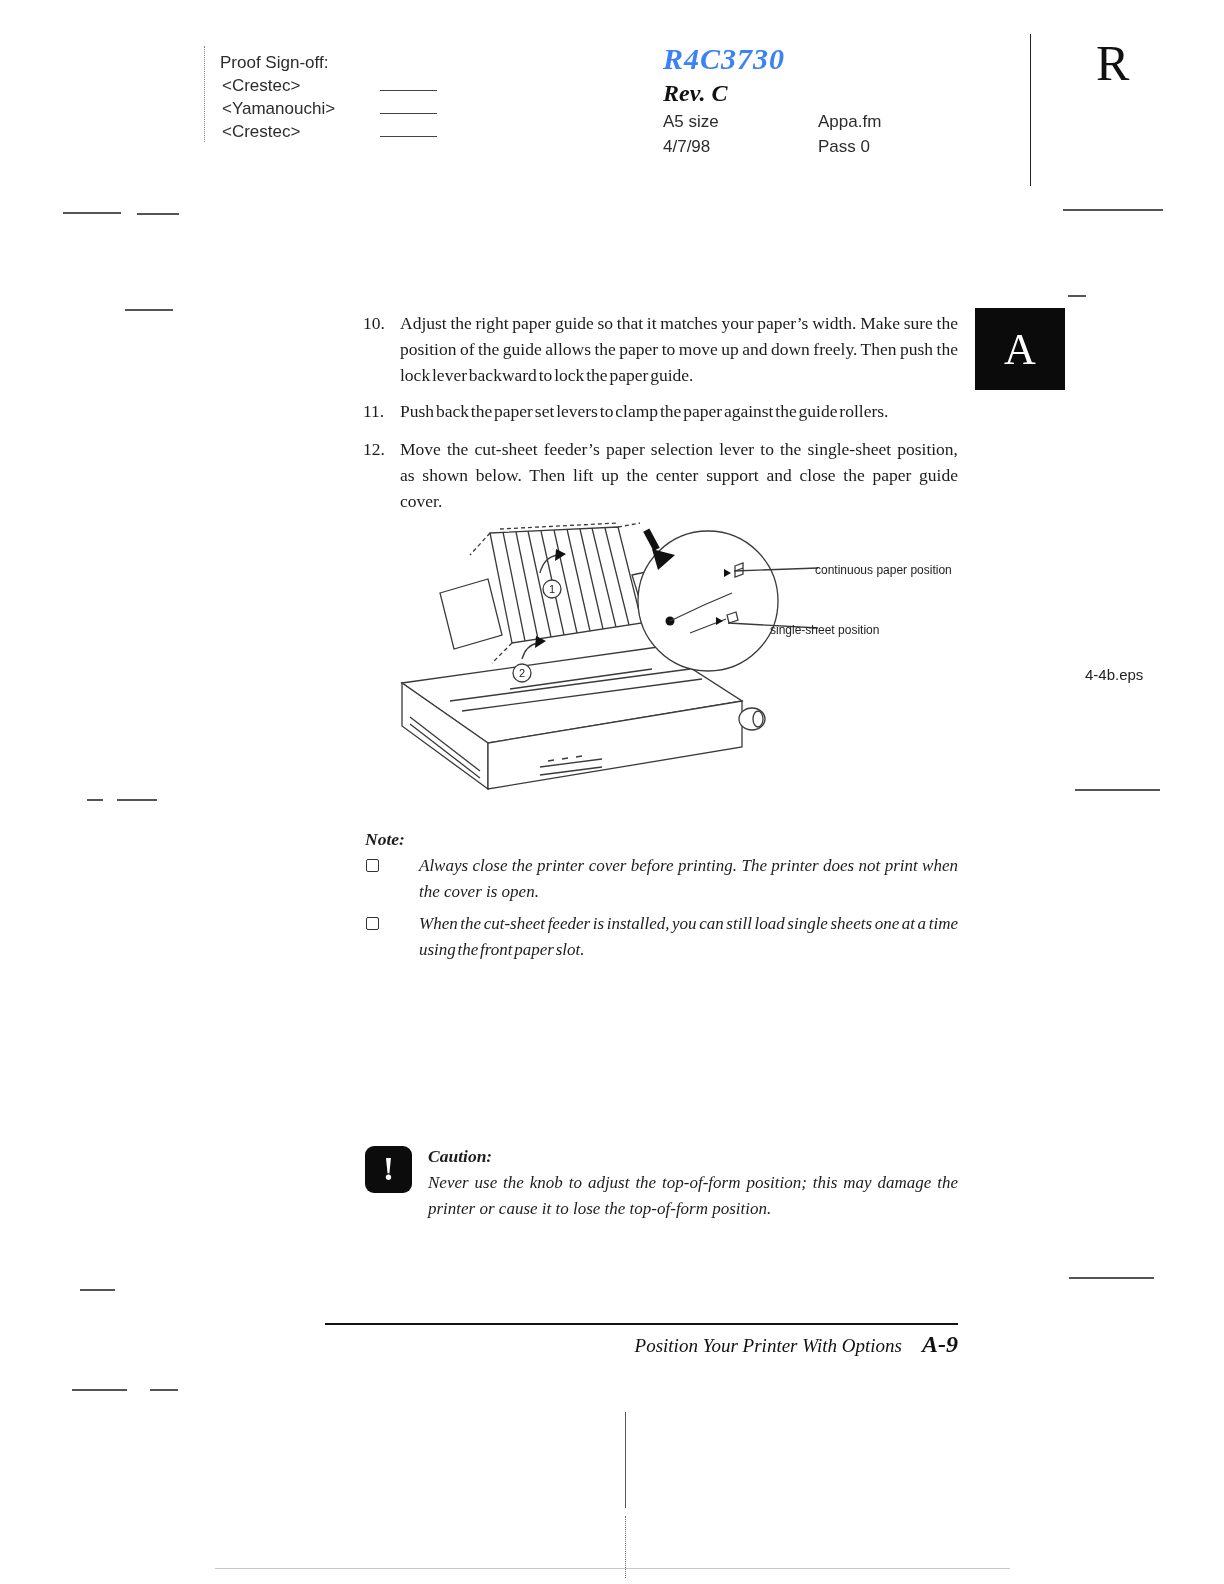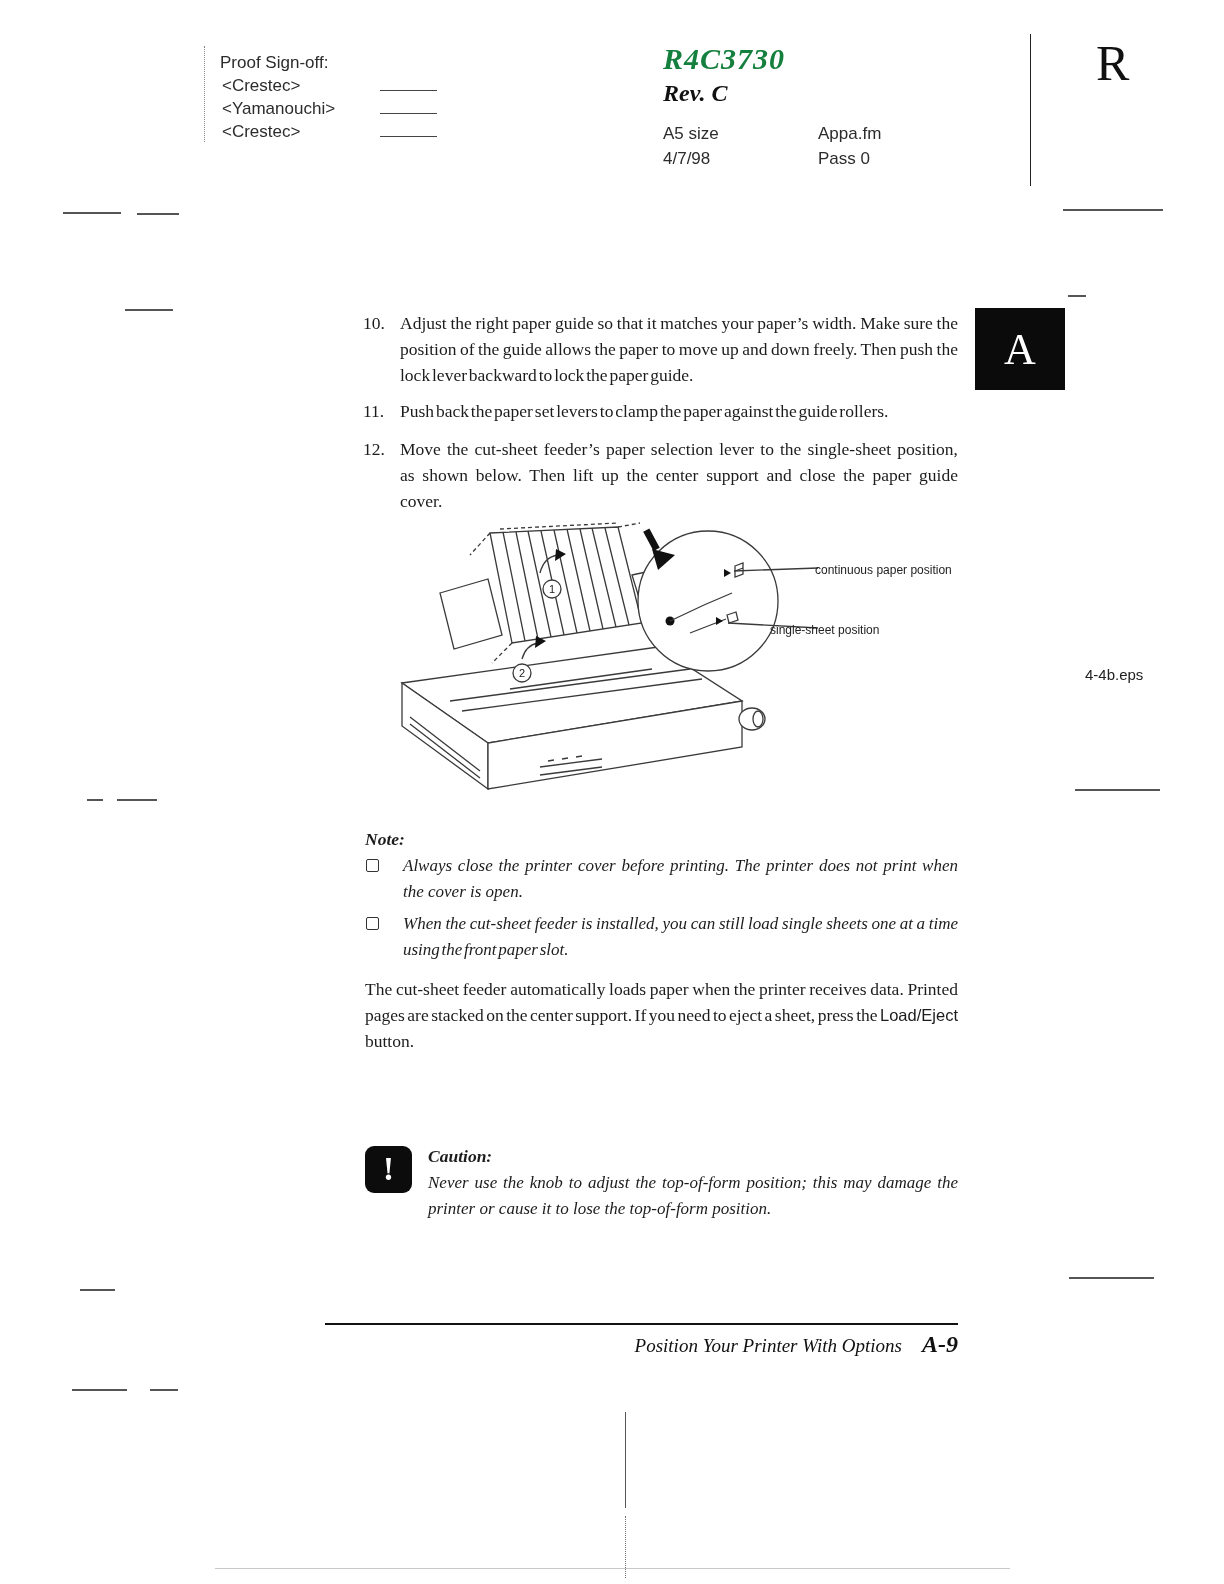--- a/index.html
+++ b/index.html
@@ -9,23 +9,23 @@
     background:#ffffff; overflow:hidden;
     font-family:"Liberation Serif", serif; color:#1c1c1c;
   }
   .sans { font-family:"Liberation Sans", sans-serif; }
 
   
   .proof-rule { position:absolute; left:204px; top:46px; height:96px; border-left:1px dotted #888; }
   .proof-title { position:absolute; left:220px; top:53px; font-size:17px; color:#2c2c2c; }
   .proof-row { position:absolute; left:222px; font-size:17px; color:#2c2c2c; }
   .sig-line { position:absolute; left:380px; width:57px; height:0; border-top:1.5px solid #444; }
-  .doc-code { position:absolute; left:663px; top:42px; font-size:30px; font-weight:bold; font-style:italic; letter-spacing:1px; color:#15803d; }
+  .doc-code { position:absolute; left:663px; top:42px; font-size:30px; font-weight:bold; font-style:italic; letter-spacing:1px; color:#3b82f6; }
   .doc-rev  { position:absolute; left:663px; top:80px; font-size:24px; font-weight:bold; font-style:italic; color:#111; }
-  .doc-meta { position:absolute; font-size:17px; color:#2c2c2c;margin-top:12px; }
+  .doc-meta { position:absolute; font-size:17px; color:#2c2c2c; }
   .head-vrule { position:absolute; left:1030px; top:34px; height:152px; border-left:1.5px solid #222; }
   .corner-letter { position:absolute; left:1096px; top:34px; font-size:50px; font-family:"Liberation Serif", serif; color:#111; }
 
   
   .mark { position:absolute; background:#555; height:2px; }
   .vmark { position:absolute; width:0; border-left:1px solid #555; }
   .vmark-dot { position:absolute; width:0; border-left:1px dotted #777; }
 
   
   .tab-a { position:absolute; left:975px; top:308px; width:90px; height:82px; background:#0b0b0b;
@@ -40,21 +40,21 @@
 
   
   .figure-svg { position:absolute; left:390px; top:521px; }
   .fig-label { position:absolute; width:140px; font-size:12px; line-height:20px; color:#222; }
   .eps-name { position:absolute; left:1085px; top:666px; font-size:15px; color:#222; }
 
   
   .note-title { position:absolute; left:365px; top:829px; font-size:17.5px; font-weight:bold; font-style:italic; }
   .note-item { position:absolute; left:366px; width:592px; display:flex; font-size:17px; line-height:26px; font-style:italic; }
   .note-bullet { flex:none; width:13px; height:13px; border:1.8px solid #333; margin-top:6px; margin-right:24px; border-radius:2px; }
-  .note-text { flex:1; text-align:justify; }
+  .note-text { flex:1; text-align:justify;margin-left:16px; }
 
   .para { position:absolute; left:365px; width:593px; font-size:17.5px; line-height:26px; text-align:justify; }
   .btnfont { font-family:"Liberation Sans", sans-serif; font-size:16.5px; }
 
   
   .caution-icon { position:absolute; left:365px; top:1146px; width:47px; height:47px; background:#0c0c0c; border-radius:9px;
                   display:flex; align-items:center; justify-content:center; }
   .caution-icon span { color:#fff; font-size:33px; font-weight:bold; font-family:"Liberation Serif", serif; line-height:1; }
   .caution-title { position:absolute; left:428px; top:1146px; font-size:17.5px; font-weight:bold; font-style:italic; }
   .caution-text { position:absolute; left:428px; top:1170px; width:530px; font-size:17px; line-height:26px; font-style:italic; text-align:justify; }
@@ -186,21 +186,20 @@
   <div class="note-title">Note:</div>
   <div class="note-item" style="top:853px">
     <span class="note-bullet"></span>
     <span class="note-text">Always close the printer cover before printing. The printer does not print when the cover is open.</span>
   </div>
   <div class="note-item" style="top:911px">
     <span class="note-bullet"></span>
     <span class="note-text tight">When the cut-sheet feeder is installed, you can still load single sheets one at a time using the front paper slot.</span>
   </div>
 
-  <p class="para tight" style="top:976px"><span>The cut-sheet feeder automatically loads paper when the printer receives data. Printed pages are stacked on the center support. If you need to eject a sheet, press the </span><span class="btnfont">Load/Eject</span><span> button.</span></p>
 
 
   <div class="caution-icon">
     <span>!</span>
   </div>
   <div class="caution-title">Caution:</div>
   <div class="caution-text">Never use the knob to adjust the top-of-form position; this may damage the printer or cause it to lose the top-of-form position.</div>
 
   <div class="footer-rule"></div>
   <div class="footer-line">

